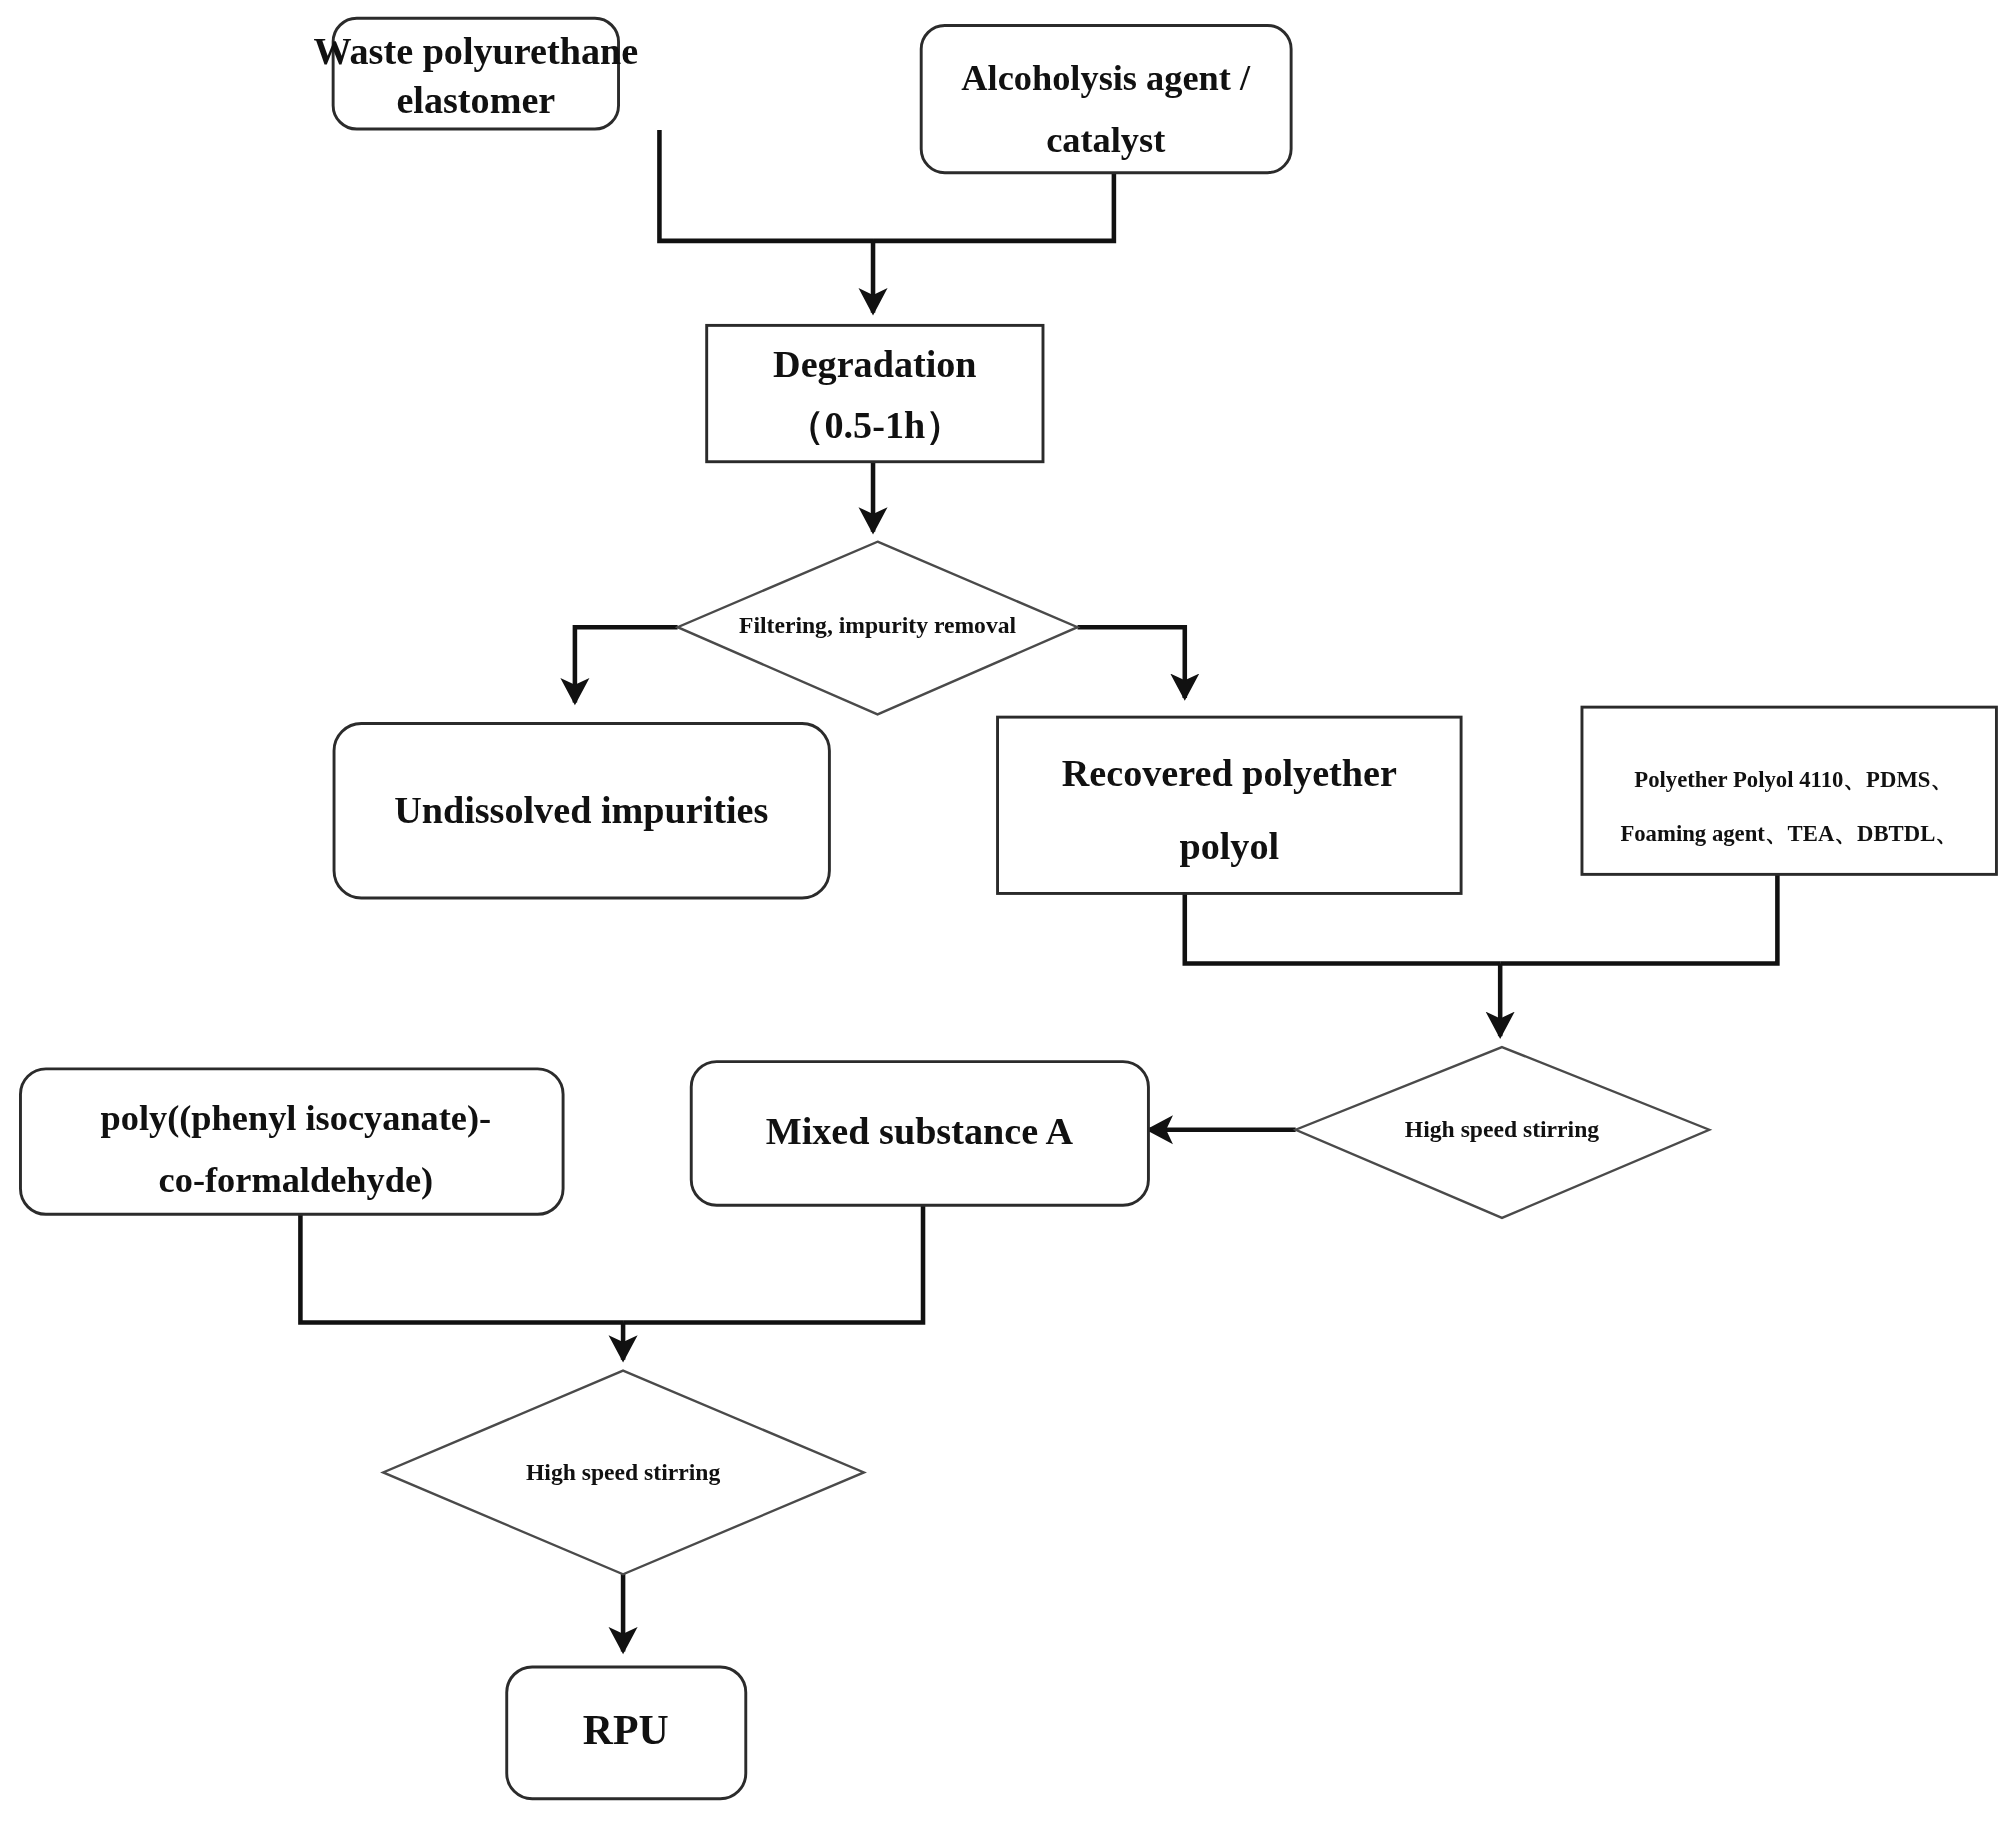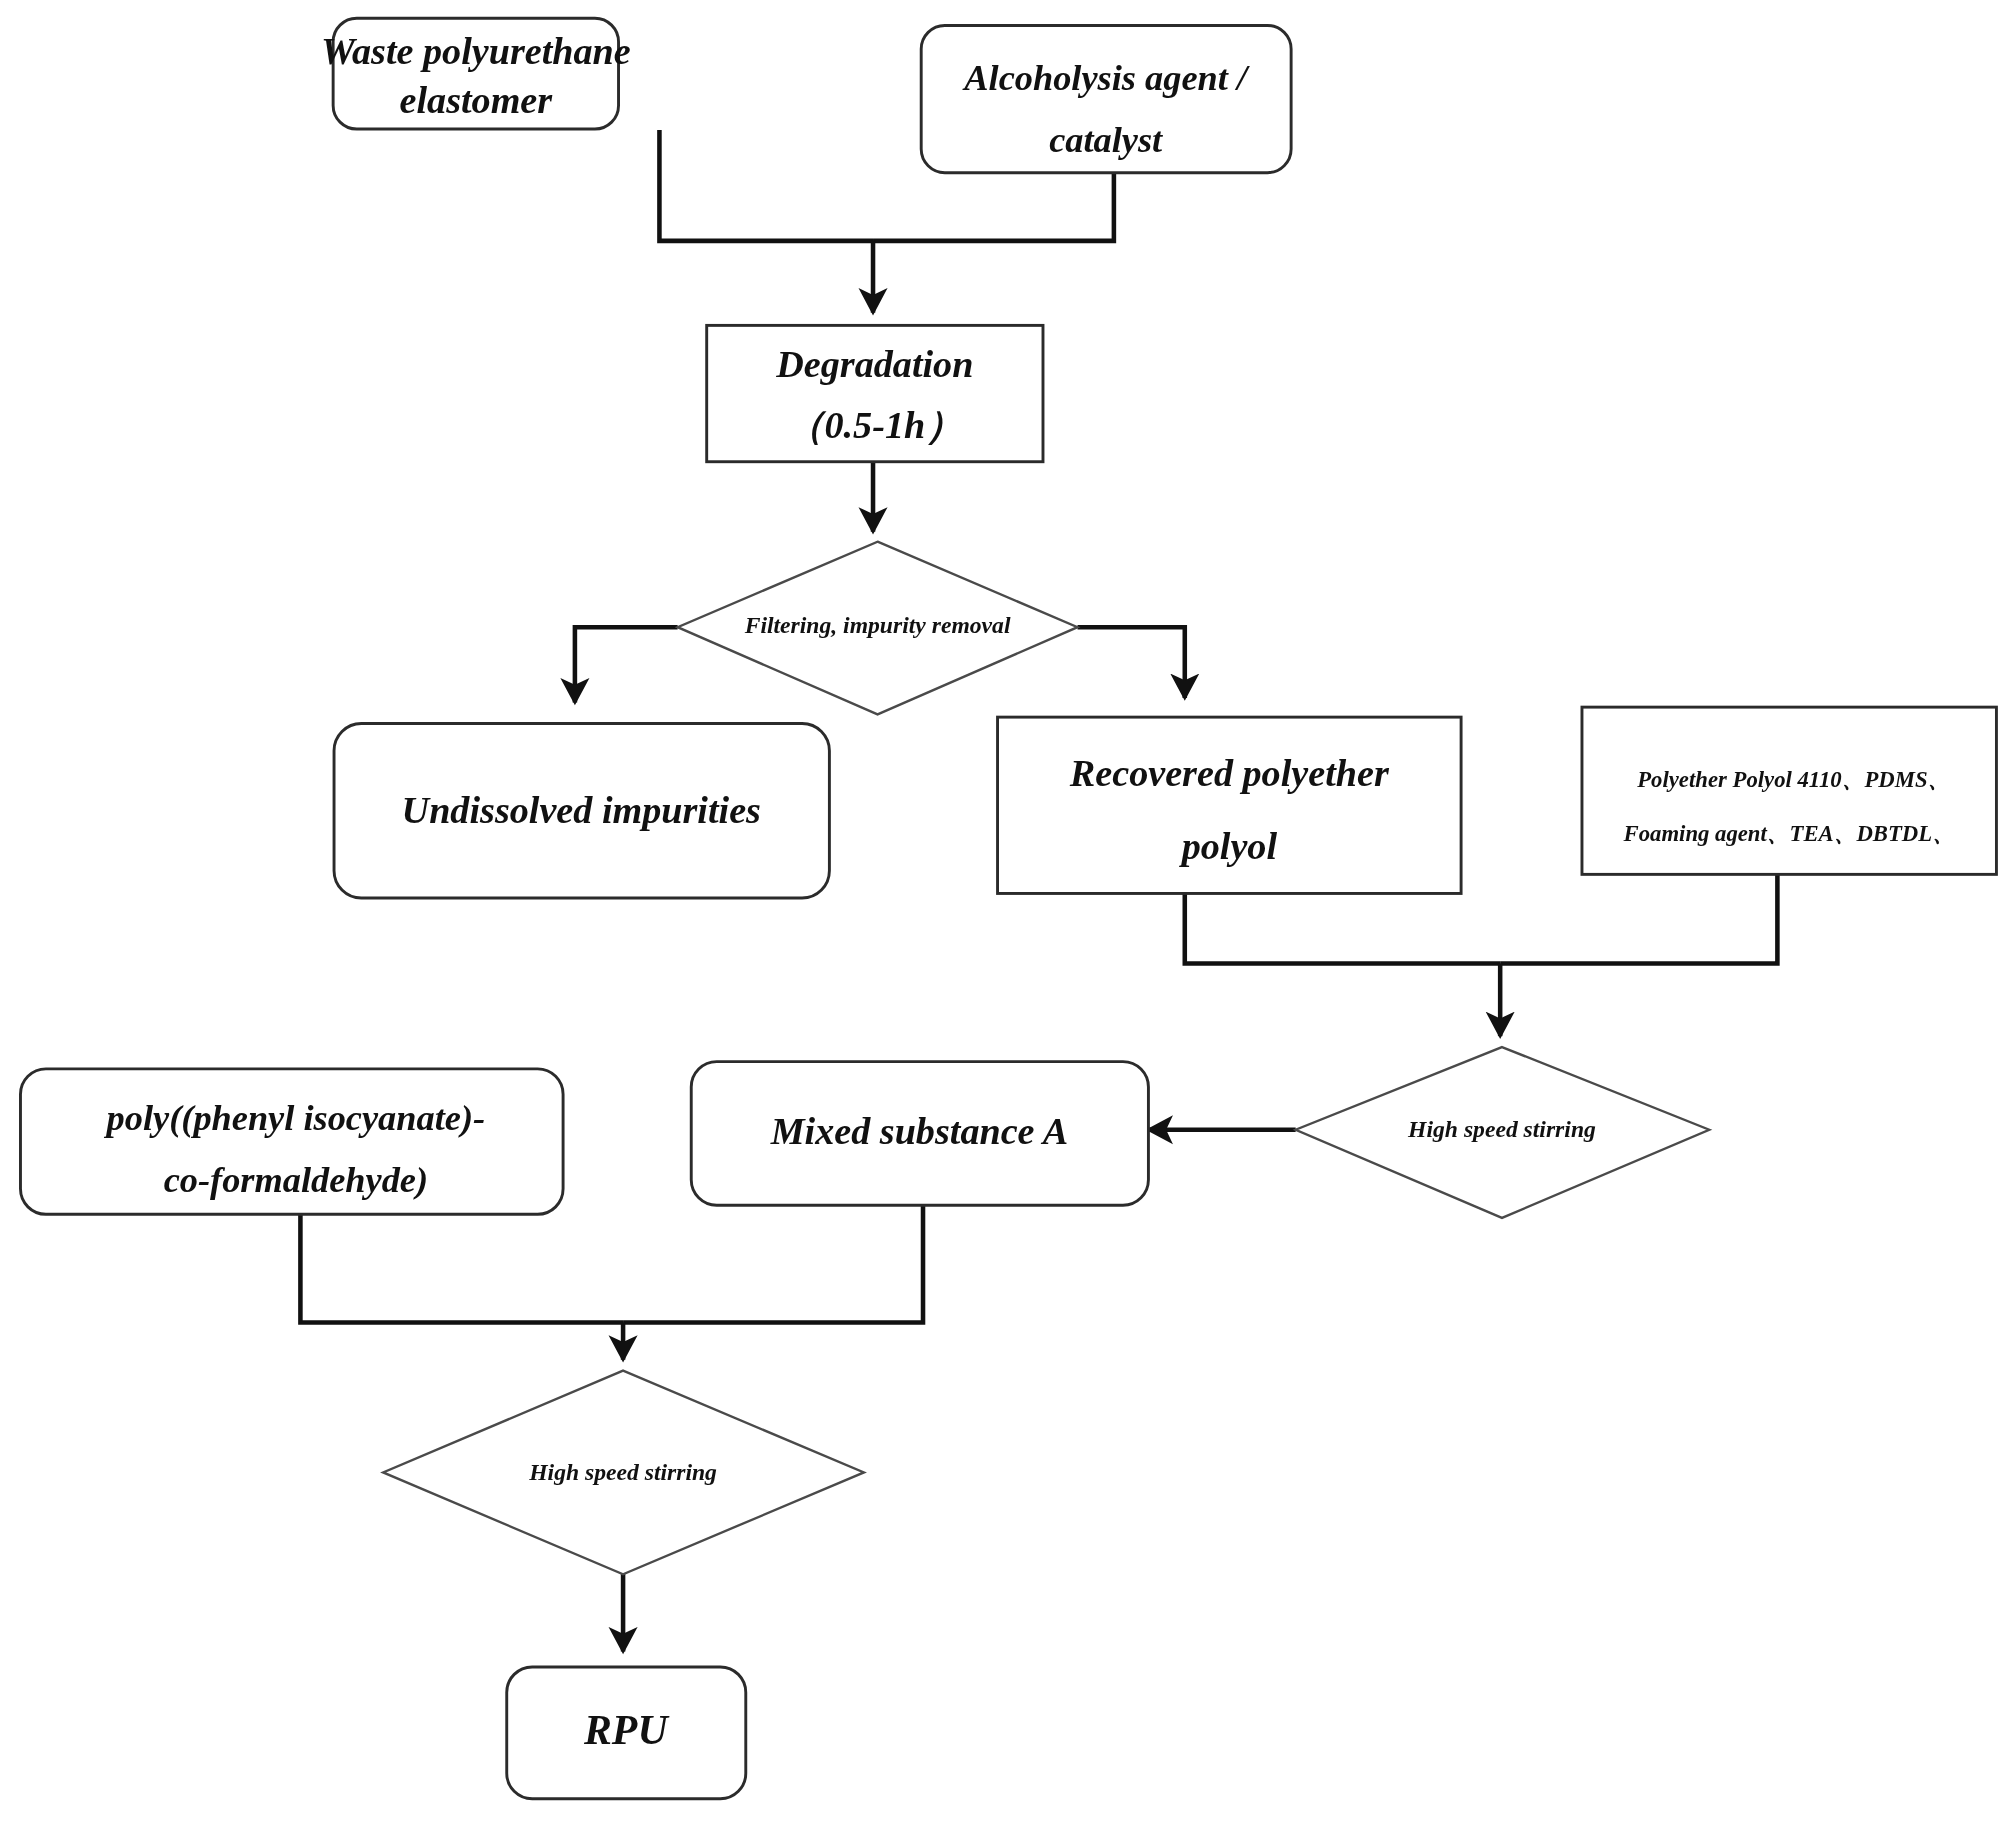--- a/index.html
+++ b/index.html
@@ -11,21 +11,20 @@
     width: 2016px;
     height: 1826px;
     font-family: "Liberation Serif", "DejaVu Serif", serif;
     overflow: hidden;
   }
   #flow-root {
     position: relative;
     width: 1624px;
     height: 1826px;
     background: #ffffff;
-    font-style: italic;
   }
   svg.flow-canvas {
     position: absolute;
     top: 0;
     left: 0;
     width: 2016px;
     height: 1826px;
     display: block;
   }
   .node-shape-round {

